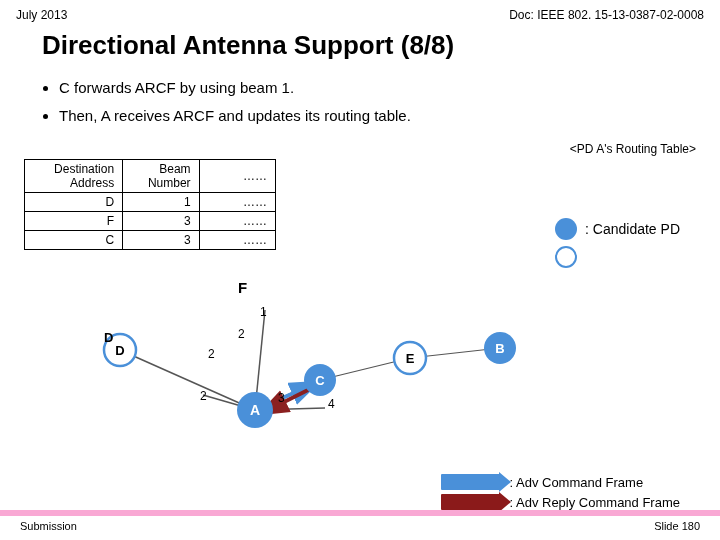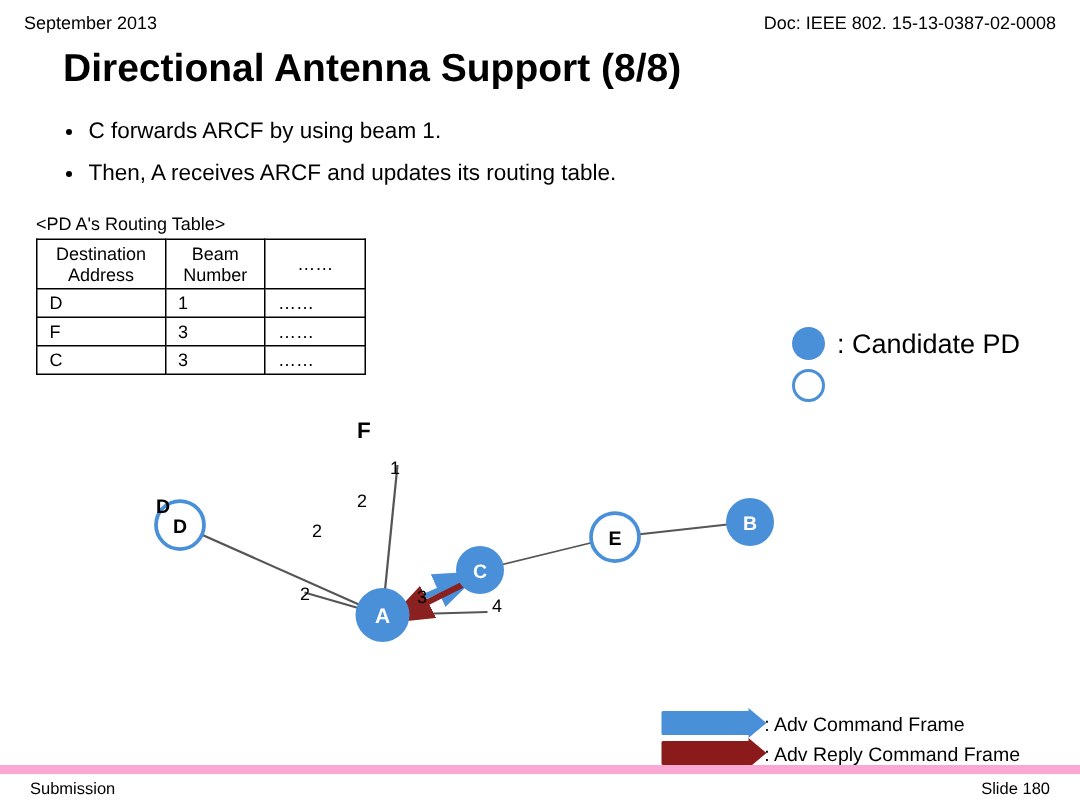--- a/index.html
+++ b/index.html
@@ -26,29 +26,30 @@
     }
     .bullets {
       padding: 4px 24px 12px 40px;
       line-height: 1.7;
       font-size: 15px;
       margin-left: 19px;
     }
     .bullets li { margin-bottom: 2px; }
     .table-section {
       padding: 0 24px;
+      text-align: right;
     }
     .table-label {
       font-size: 12px;
       margin-bottom: 3px;
     }
     .routing-table {
       border-collapse: collapse;
       font-size: 12px;
-      width: 220px;
+      width: 252px;
     }
     .routing-table td, .routing-table th {
       border: 1px solid #000;
       padding: 2px 8px;
       min-width: 60px;
     }
     .routing-table th {
       font-weight: normal;
       background: #fff;
     }
@@ -57,21 +58,21 @@
       top: 218px;
       right: 40px;
       display: flex;
       flex-direction: column;
       gap: 6px;
     }
     .legend-item {
       display: flex;
       align-items: center;
       gap: 8px;
-      font-size: 18px;
+      font-size: 14px;
     }
     .circle-filled {
       width: 22px;
       height: 22px;
       border-radius: 50%;
       background: #4a90d9;
       flex-shrink: 0;
     }
     .circle-empty {
       width: 22px;
@@ -161,21 +162,21 @@
       left: 238px;
       font-size: 15px;
       font-weight: bold;
       color: #000;
     }
   </style>
 </head>
 <body>
 
 <div class="header">
-  <span>September 2013</span>
+  <span>July 2013</span>
   <span>Doc: IEEE 802. 15-13-0387-02-0008</span>
 </div>
 
 <div class="main-title">Directional Antenna Support (8/8)</div>
 
 <ul class="bullets">
   <li>C forwards ARCF by using beam 1.</li>
   <li>Then, A receives ARCF and updates its routing table.</li>
 </ul>
 

